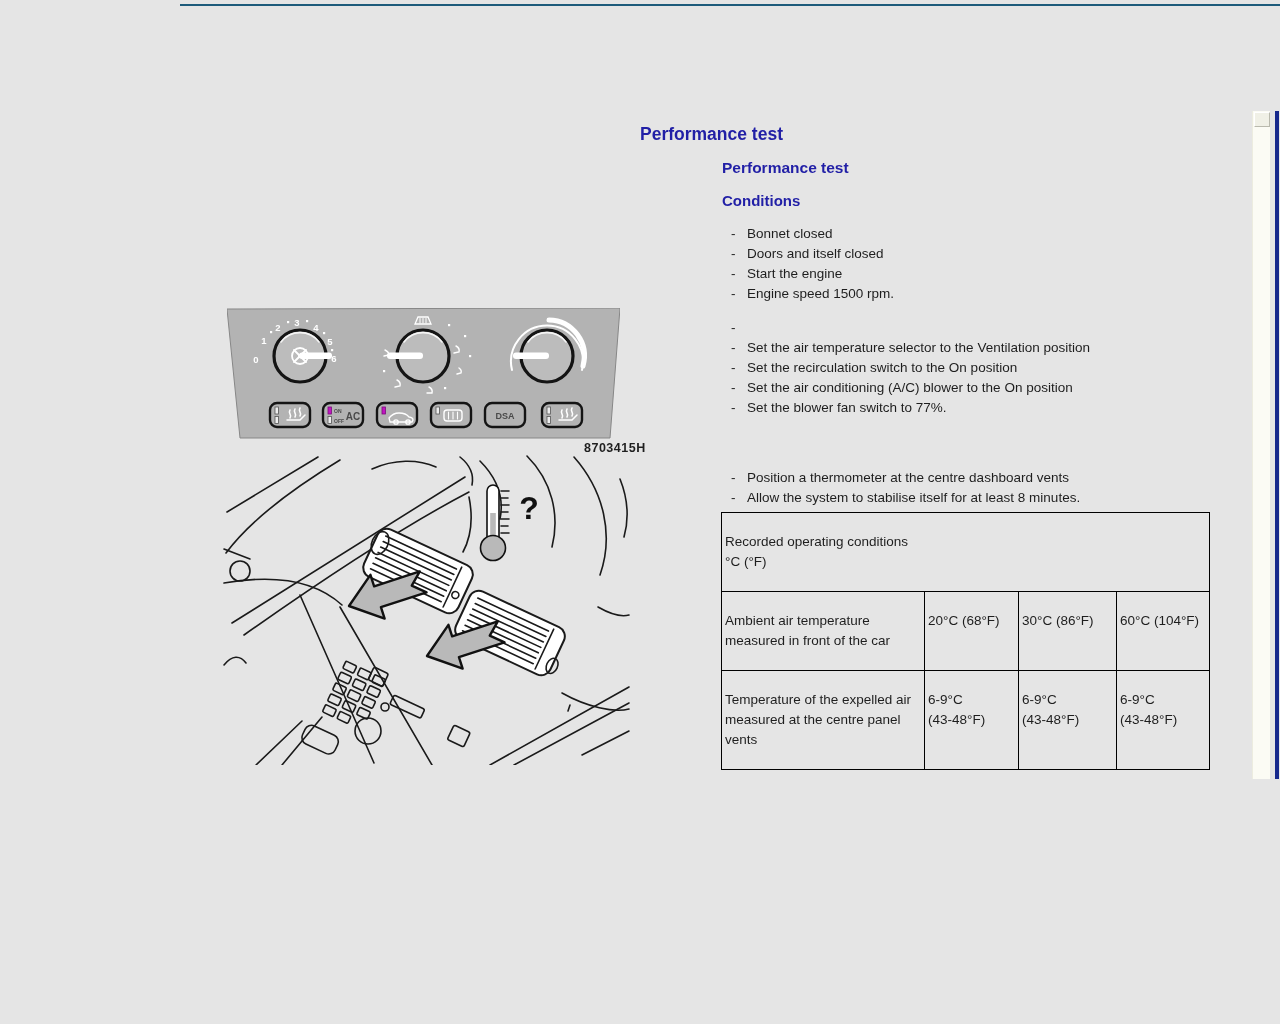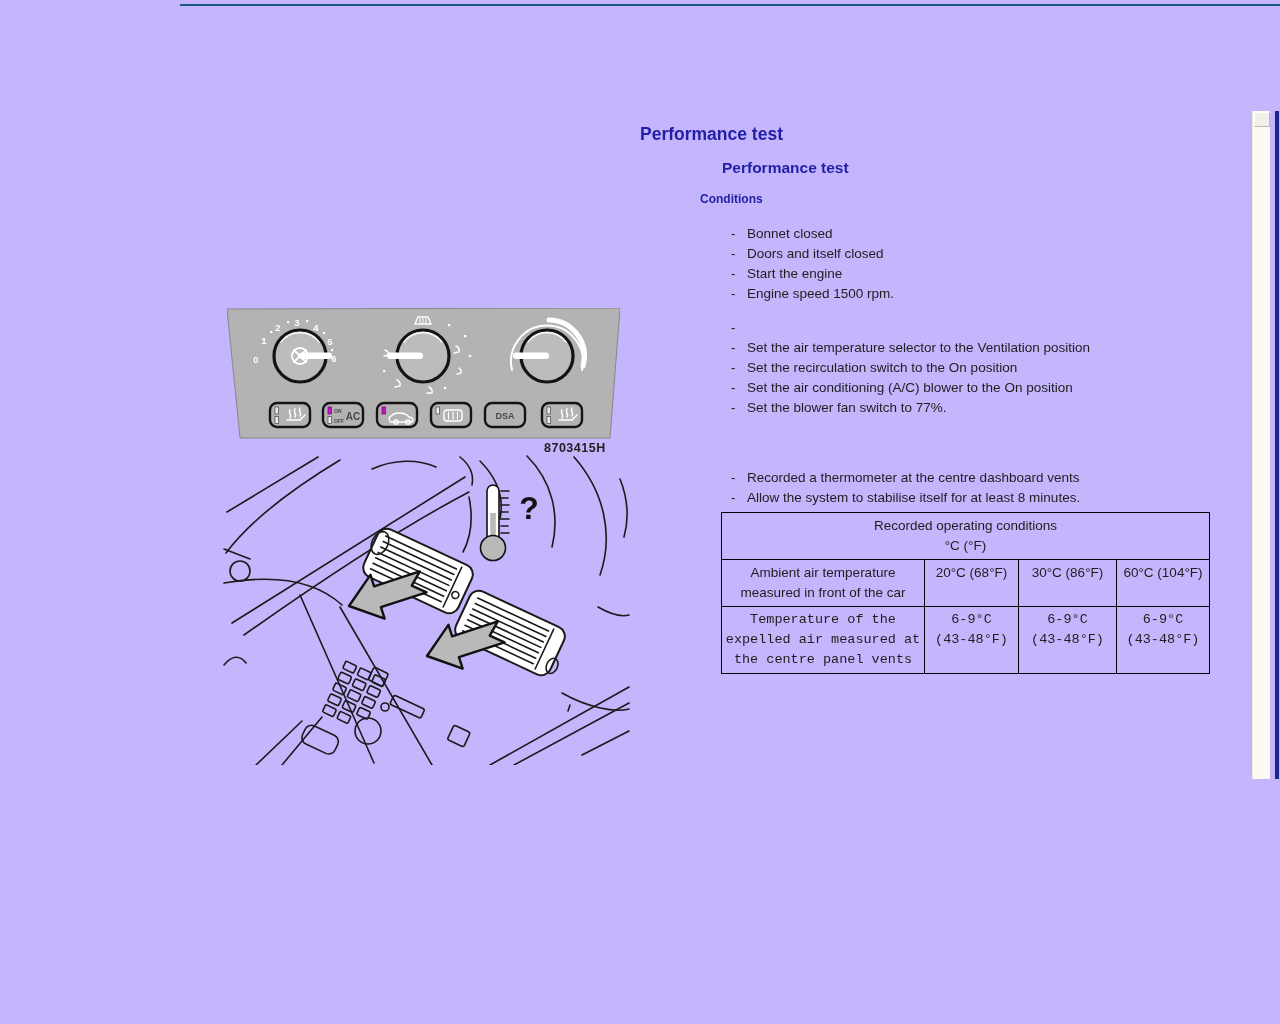--- a/index.html
+++ b/index.html
@@ -1,41 +1,41 @@
 <!DOCTYPE html>
 <html><head>
 <meta charset="utf-8">
 <style>
   html,body{margin:0;padding:0;background:#fff;}
   .screen{
-    position:relative;width:1280px;height:1024px;background:#c4b5fd;overflow:hidden;
+    position:relative;width:1280px;height:1024px;background:#e5e5e5;overflow:hidden;
     font-family:"Liberation Sans", sans-serif;color:#1e1e1e;
   }
   .top-rule{position:absolute;left:180px;top:4px;width:1100px;height:2px;background:#1d5b7b;}
   .right-rule{position:absolute;left:1275px;top:111px;width:4px;height:668px;background:#16288c;}
   .sb-track{position:absolute;left:1252px;top:111px;width:17px;height:668px;background:#fbfbf4;border-left:1px solid #ececdf;}
   .sb-thumb{position:absolute;left:1px;top:1px;width:14px;height:13px;background:#f0f0e6;
     border-top:1px solid #ffffff;border-left:1px solid #ffffff;border-right:1px solid #b9b9ad;border-bottom:1px solid #b9b9ad;}
   h1,h2,h3{position:absolute;margin:0;color:#211fa6;font-weight:bold;}
   h1{left:640px;top:124px;font-size:17.5px;}
   h2{left:722px;top:159px;font-size:15.5px;}
-  h3{left:700px;top:192px;font-size:12px;}
+  h3{left:722px;top:192px;font-size:15px;}
   .list{position:absolute;left:731px;width:500px;font-size:13.5px;line-height:20px;color:#1e1e1e;}
   .li{display:flex;}
   .dash{width:16px;flex:0 0 16px;}
   .b{font-weight:normal;}
   table.cond{position:absolute;left:721px;top:512px;border-collapse:collapse;font-size:13.5px;line-height:20px;color:#1e1e1e;table-layout:fixed;}
-  table.cond td{border:1px solid #000;padding:3px 3px;vertical-align:top;text-align:center;}
+  table.cond td{border:1px solid #000;padding:19px 3px;vertical-align:top;}
   .c0{width:203px;} .c1{width:94px;} .c2{width:98px;} .c3{width:93px;}
-  tr.hrow td{height:40px;} tr.r1 td{height:40px;} tr.r2 td{height:58px;font-family:Liberation Mono, monospace;}
+  tr.hrow td{height:40px;} tr.r1 td{height:40px;} tr.r2 td{height:58px;}
   svg.art{position:absolute;}
   .ln{stroke:#1a1a1a;stroke-width:1.6;fill:none;stroke-linecap:round;}
   .wln{stroke:#ffffff;fill:none;stroke-linecap:round;}
   svg text{font-family:"Liberation Sans", sans-serif;}
-  .fig-caption{position:absolute;left:544px;top:441px;font-size:12.5px;font-weight:bold;color:#1f1f1f;letter-spacing:.5px;text-align:center;}
+  .fig-caption{position:absolute;left:584px;top:441px;font-size:12.5px;font-weight:bold;color:#1f1f1f;letter-spacing:.5px;text-align:center;}
   .knum{fill:#ffffff;font-weight:bold;font-size:9.5px;}
   .etched{fill:#4a4a4a;font-weight:bold;}
 </style>
 </head>
 <body>
 
 <div class="screen">
 
   <div class="top-rule"></div>
 
@@ -80,21 +80,21 @@
       </div>
     <div class="li">
         <span class="dash">-</span>
         <span><span>Set the blower fan switch to 77%.</span><span class="b"></span><span></span></span>
       </div>
   </div>
 
   <div class="list" style="top:468px;">
     <div class="li">
         <span class="dash">-</span>
-        <span>Recorded a thermometer at the centre dashboard vents</span>
+        <span>Position a thermometer at the centre dashboard vents</span>
       </div>
     <div class="li">
         <span class="dash">-</span>
         <span>Allow the system to stabilise itself for at least 8 minutes.</span>
       </div>
   </div>
 
   <table class="cond">
     <colgroup>
         <col class="c0">

